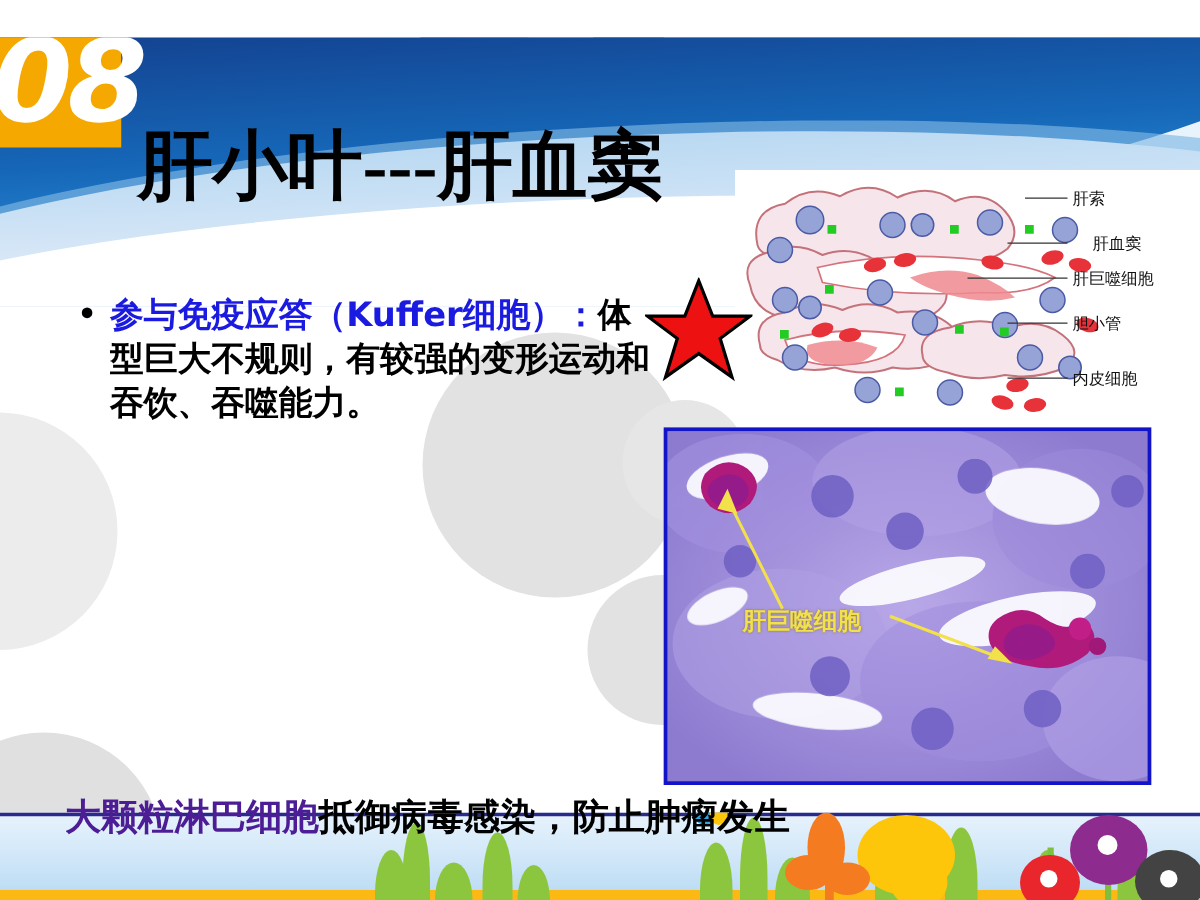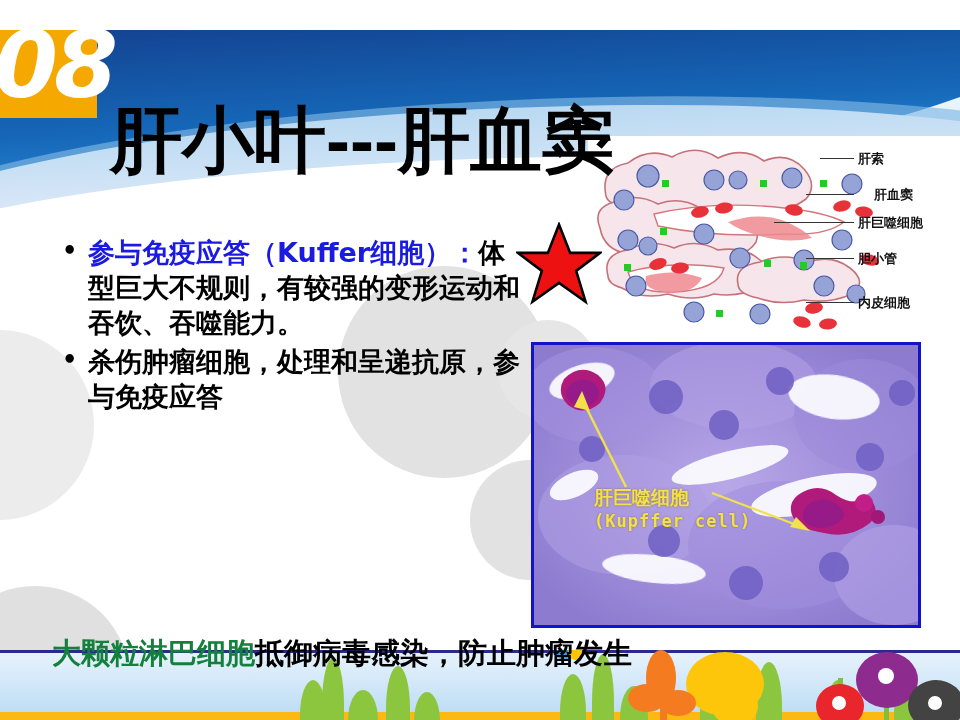--- a/index.html
+++ b/index.html
@@ -32,51 +32,51 @@
       border-radius:50% 50% 0 0;background:#ffffff;transform:rotate(-1.6deg);}
 
   
   .badge08{position:absolute;left:0;top:0;width:97px;height:88px;background:#f5a800;z-index:14;}
   .badge08 .digits{position:absolute;left:-6px;top:-16px;width:120px;height:110px;
       color:#ffffff;font-size:92px;font-weight:bold;font-style:italic;
       font-family:"DejaVu Sans","Liberation Sans",sans-serif;letter-spacing:-4px;
       line-height:104px;text-align:center;}
 
   .title{position:absolute;left:110px;top:63px;z-index:15;
-      font-size:72px;font-weight:bold;color:#000000;letter-spacing:0px;
-      font-family:Liberation Sans, sans-serif;white-space:nowrap;}
+      font-size:60px;font-weight:bold;color:#000000;letter-spacing:0px;
+      font-family:Liberation Serif, serif;white-space:nowrap;}
 
   
   .circ{position:absolute;border-radius:50%;background:#e2e2e2;}
   .circ-a{left:338px;top:236px;width:212px;height:212px;}
   .circ-b{left:470px;top:430px;width:120px;height:120px;}
   .circ-c{left:-96px;top:300px;width:190px;height:190px;background:#ececec;}
   .circ-d{left:-60px;top:556px;width:190px;height:190px;background:#e0e0e0;}
   .circ-e{left:498px;top:290px;width:100px;height:100px;background:#e6e6e6;}
 
   
   .bullets{position:absolute;left:48px;top:205px;width:480px;z-index:20;}
   .bullet{position:relative;padding-left:40px;margin-bottom:4px;
       font-size:27px;font-weight:bold;line-height:35px;color:#000;
       font-family:"DejaVu Sans","Liberation Sans",sans-serif;}
   .bullet:before{content:"\2022";position:absolute;left:14px;top:-1px;font-size:24px;color:#000;}
   .hl{color:#1a1ae0;}
 
   .bottomline{position:absolute;left:52px;top:604px;z-index:20;
       font-size:29px;font-weight:bold;color:#000;white-space:nowrap;
       font-family:"DejaVu Sans","Liberation Sans",sans-serif;}
-  .bottomline .hl{color:#15803d;}
+  .bottomline .hl{color:#4c1d95;}
 
   
   .diagram{position:absolute;left:588px;top:106px;width:372px;height:198px;
       background:#ffffff;z-index:12;overflow:hidden;}
   .dg-canvas{position:absolute;left:0;top:0;width:372px;height:198px;}
   .dg-labels{position:absolute;left:248px;top:6px;width:124px;height:190px;}
   .dg-lab{position:absolute;font-size:13px;color:#111;white-space:nowrap;
-      font-family:"DejaVu Serif","Liberation Serif",serif;font-weight:bold;}
+      font-family:"DejaVu Serif","Liberation Serif",serif;font-weight:normal;}
   .dg-lead{position:absolute;height:1px;background:#333;}
 
   
   .micro{position:absolute;left:531px;top:312px;width:390px;height:286px;
       border:3px solid #1313c8;box-sizing:border-box;z-index:13;overflow:hidden;
       background:#9b8fd8;}
   .micro-cap{position:absolute;left:60px;top:140px;z-index:6;color:#f2e14a;
       font-size:19px;font-weight:bold;line-height:24px;text-shadow:0 0 2px rgba(120,90,0,.7);
       font-family:"DejaVu Serif","Liberation Serif",serif;}
   .micro-cap .en{font-size:17px;letter-spacing:1px;font-family:"DejaVu Sans Mono","Liberation Mono",monospace;}
@@ -120,23 +120,20 @@
   <div class="circ circ-b"></div>
   <div class="circ circ-d"></div>
 
   <svg width="86" height="84" viewBox="0 0 100 98" style="position:absolute;left:516px;top:192px;z-index:16;">
     <polygon points="50,3 63,36 98,36 70,57 81,93 50,71 19,93 30,57 2,36 37,36" fill="#ee1111" stroke="#000000" stroke-width="3"></polygon>
   </svg>
 
   <div class="bullets">
     <div class="bullet">
       <span class="hl">参与免疫应答（Kuffer细胞）：</span><span>体型巨大不规则，有较强的变形运动和吞饮、吞噬能力。</span>
-    </div>
-    <div class="bullet">
-      <span>杀伤肿瘤细胞，处理和呈递抗原，参与免疫应答</span>
     </div>
   </div>
 
   <div class="bottomline">
     <span class="hl">大颗粒淋巴细胞</span><span>抵御病毒感染，防止肿瘤发生</span>
   </div>
 
   <div class="diagram">
     <svg class="dg-canvas" viewBox="0 0 372 198">
       <g stroke="#c4727a" stroke-width="1.6" fill="#f6e6ec">
@@ -271,21 +268,20 @@
         <line x1="92" y1="142" x2="48" y2="54"></line>
         <line x1="178" y1="148" x2="268" y2="182"></line>
       </g>
       <g fill="#f2e14a">
         <polygon points="48,46 56,66 40,62"></polygon>
         <polygon points="276,186 256,182 262,172"></polygon>
       </g>
     </svg>
     <div class="micro-cap">
       <div>肝巨噬细胞</div>
-      <div class="en">(Kupffer cell)</div>
     </div>
   </div>
 
   <div class="footer">
     <div class="foot-sky"></div>
     <div class="foot-band"></div>
     <div class="foot-rule"></div>
 
     <div class="grass" style="left:300px;width:26px;height:70px;"></div>
     <div class="grass" style="left:322px;width:22px;height:92px;"></div>

